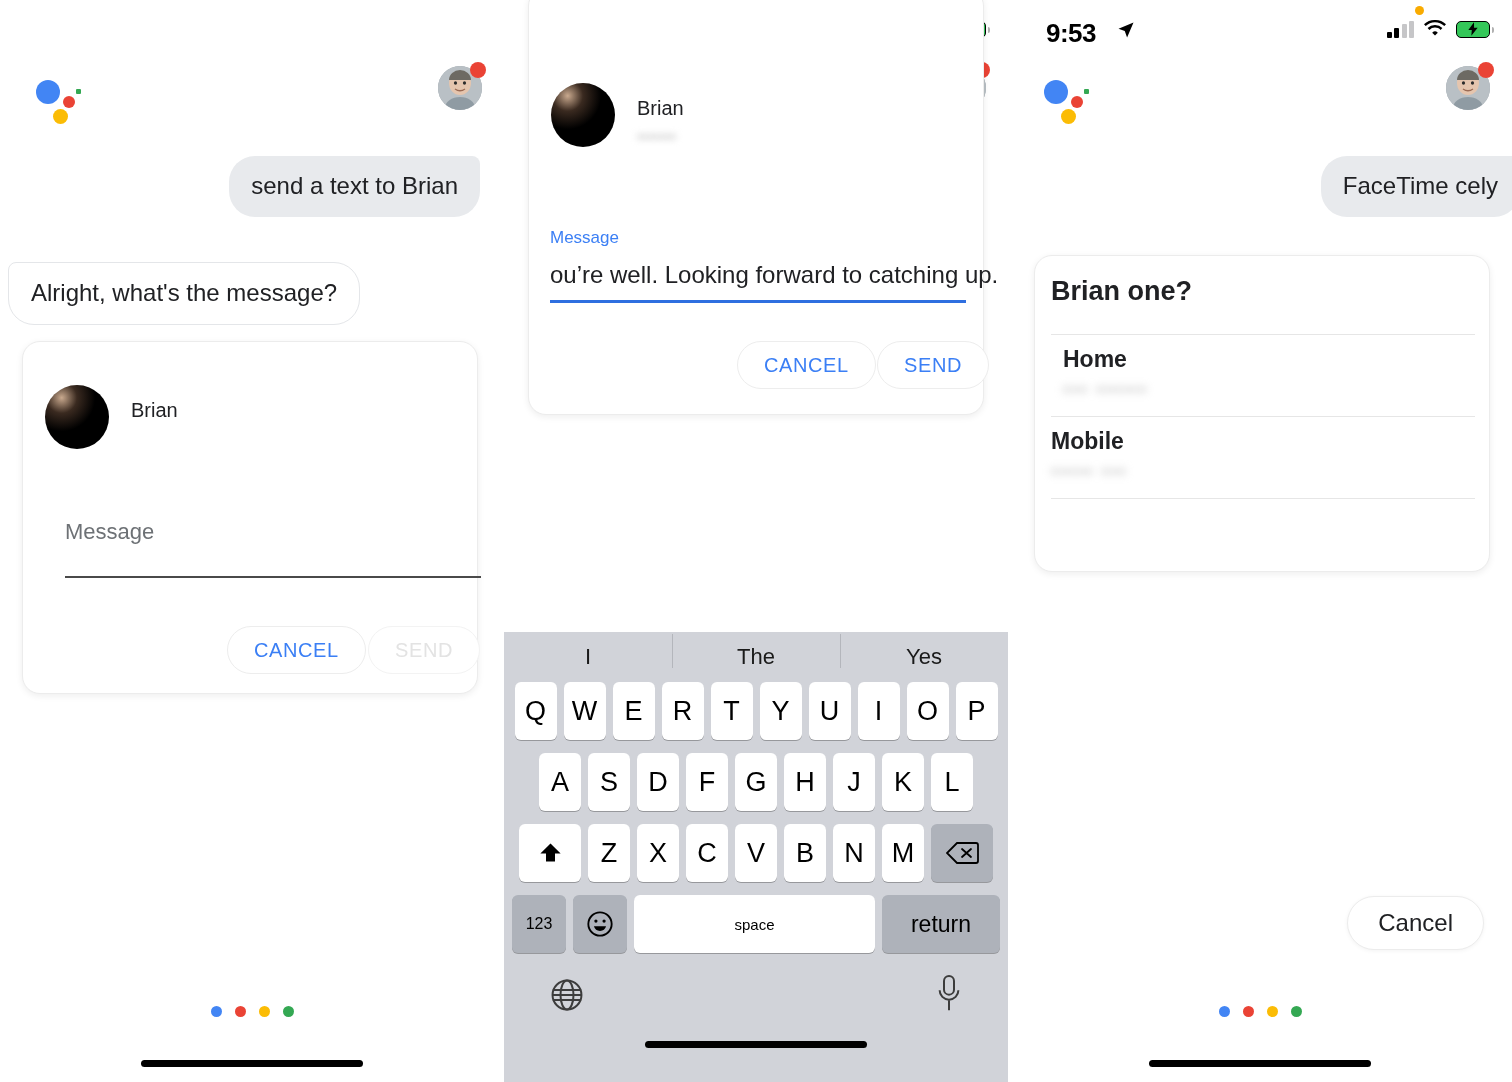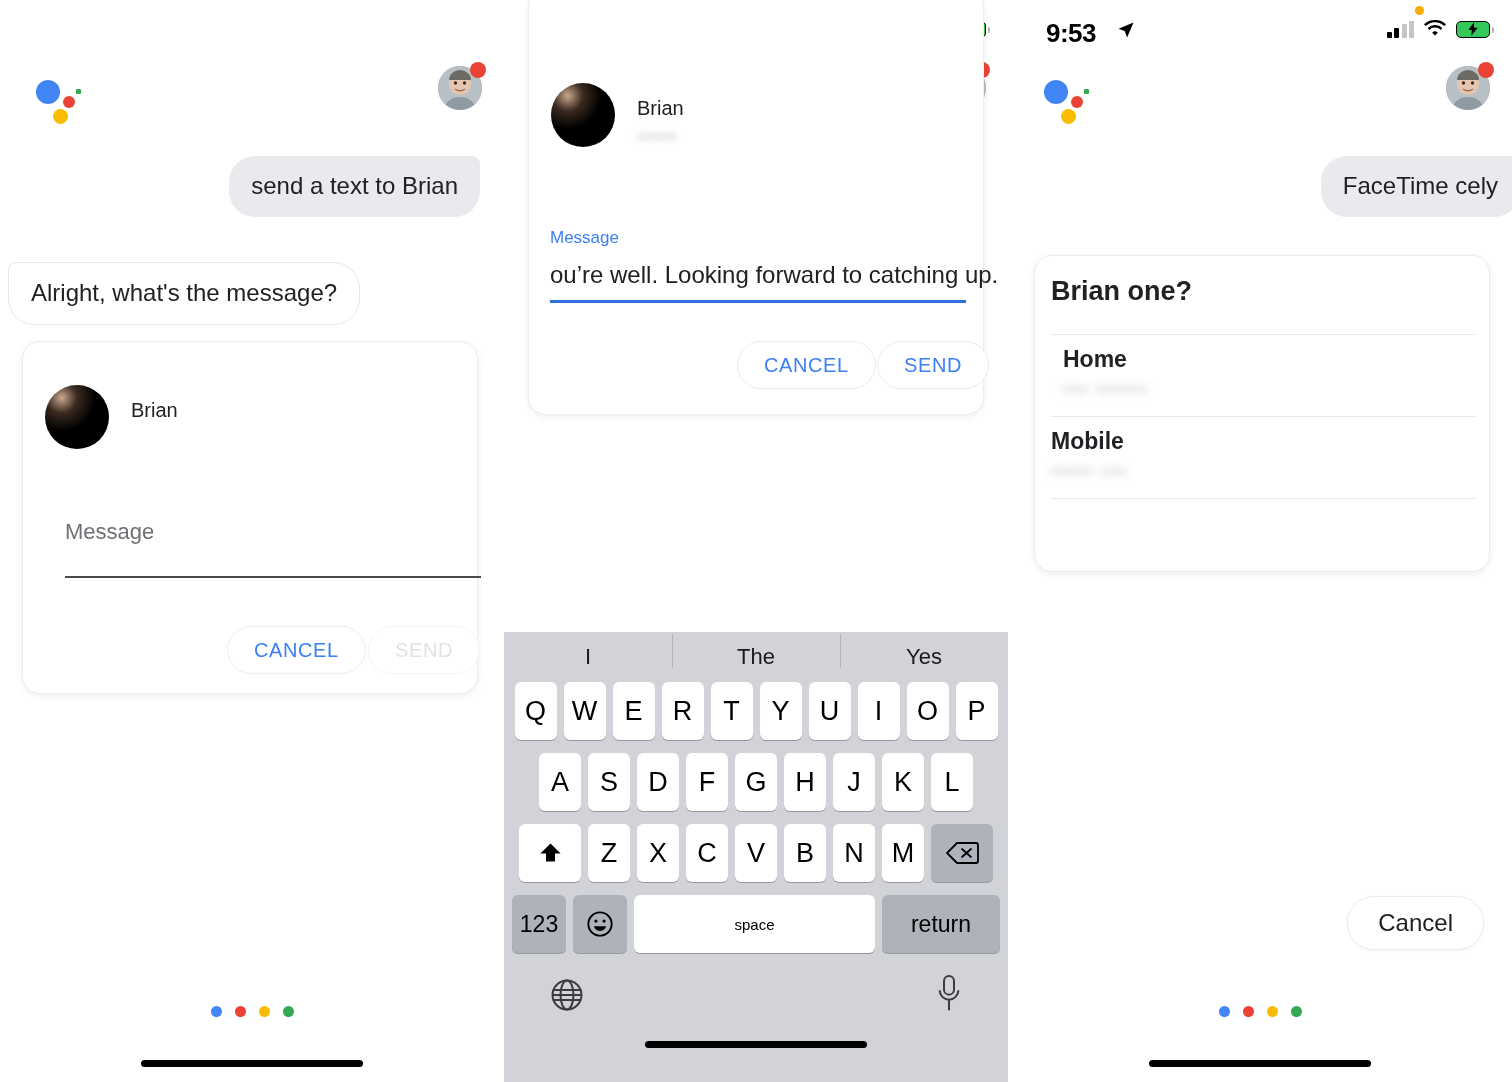--- a/index.html
+++ b/index.html
@@ -192,21 +192,21 @@
     width: 42px; height: 58px;
     background: #fff; border-radius: 6px;
     display: flex; align-items: center; justify-content: center;
     font-size: 27px; color: #000;
     box-shadow: 0 1px 0 rgba(0,0,0,0.28);
   }
   .key.dark { background: #aeb2ba; }
   .key.wide { width: 62px; }
   .key.space { flex: 1; max-width: 241px; font-size: 15px; }
   .key.ret { width: 118px; font-size: 23px; }
-  .key.k123 { width: 54px; font-size: 23px; }
+  .key.k123 { width: 54px; font-size: 16px; }
   .key.emoji { width: 54px; font-size: 26px; }
   .kb-bottom {
     position: relative; height: 96px;
   }
   .kb-globe { position: absolute; left: 46px; top: 12px; width: 34px; height: 34px; }
   .kb-mic { position: absolute; right: 44px; top: 8px; width: 30px; height: 40px; }
 </style>
 </head>
 <body>
 

